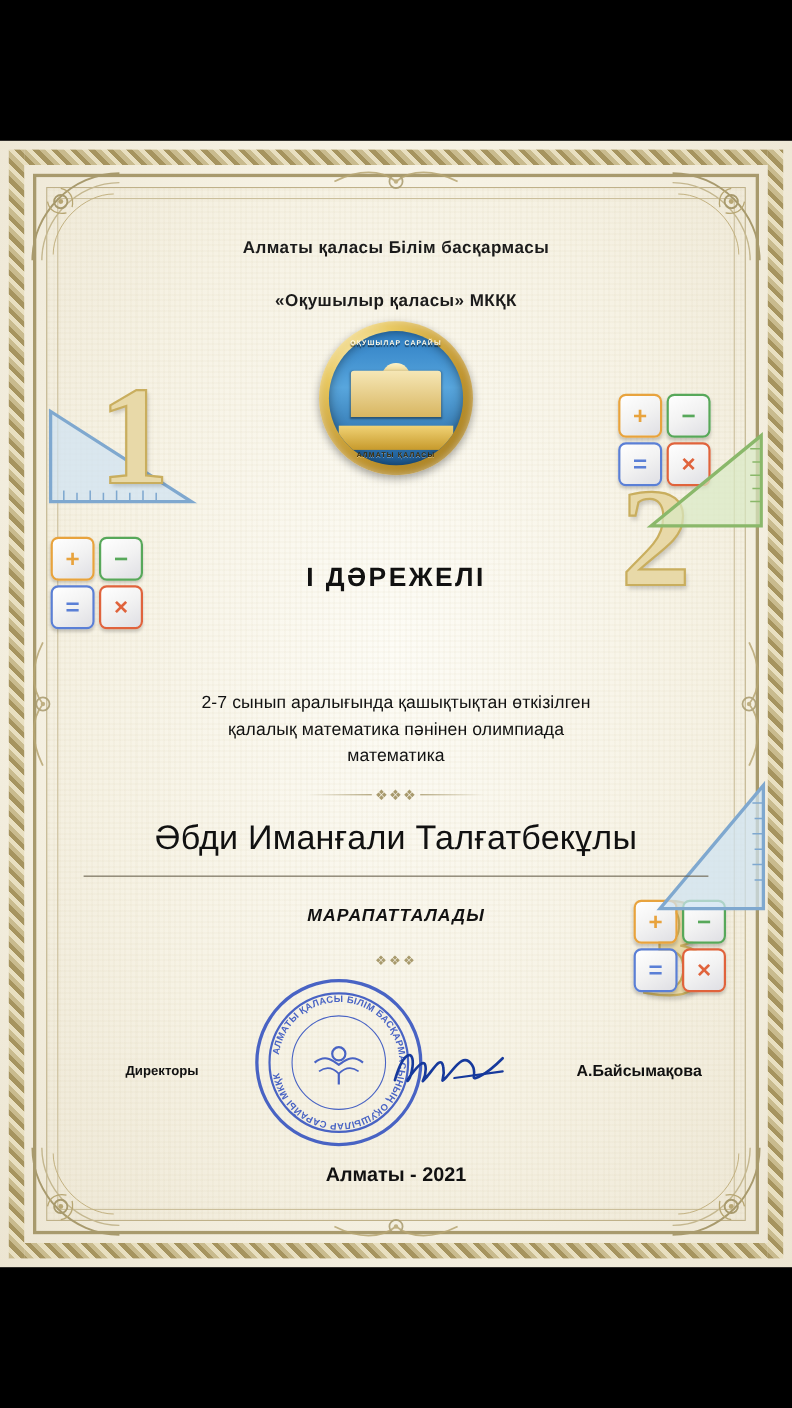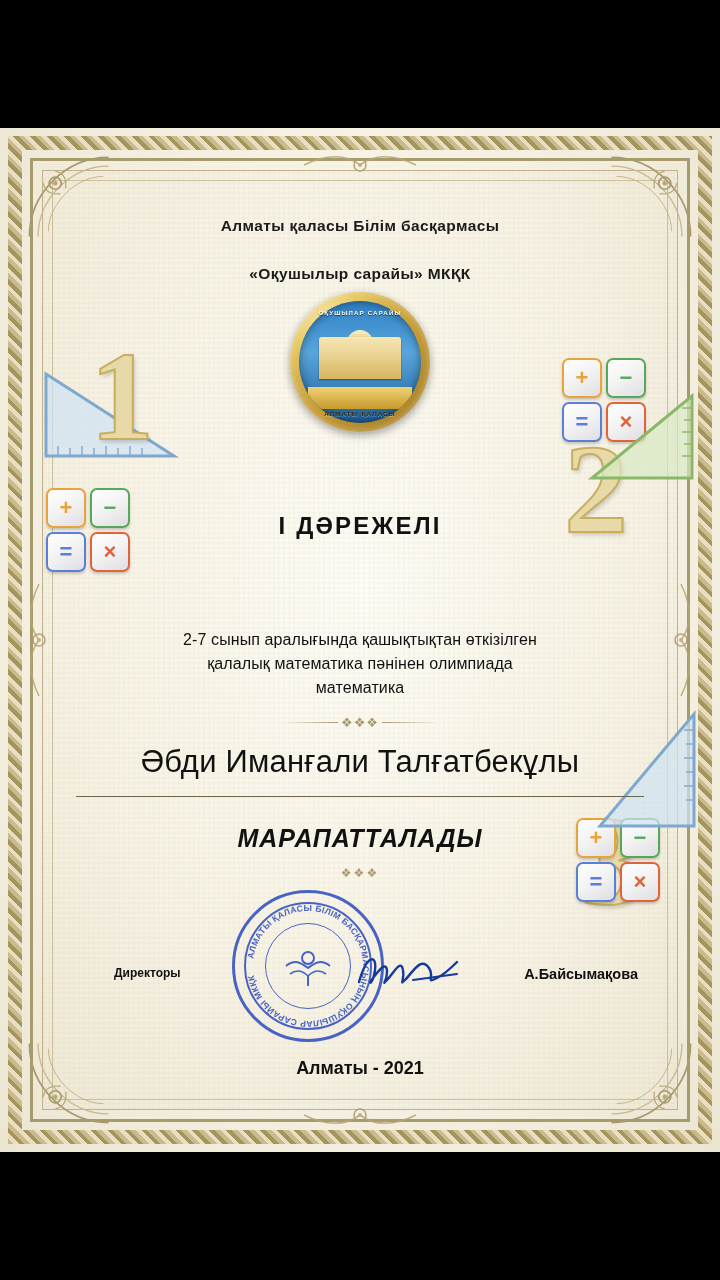--- a/index.html
+++ b/index.html
@@ -291,21 +291,21 @@
     left: 14px; right: 14px;
     top: 606px;
     height: 1px;
     background: #6d6450;
   }
 
   .awarded {
     position: absolute;
     left: 0; right: 0;
     top: 634px;
-    font-size: 25px;
+    font-size: 16px;
     font-weight: bold;
     font-style: italic;
     letter-spacing: 1px;
     color: #111;
   }
 
   .divider-orn2 {
     position: absolute;
     left: 50%;
     transform: translateX(-50%);
@@ -561,21 +561,21 @@
             <line x1="108" y1="66" x2="100" y2="66"></line>
           <line x1="108" y1="80" x2="98" y2="80"></line>
             <line x1="108" y1="94" x2="100" y2="94"></line>
         </g>
       </svg>
     </div>
 
     <div class="content">
 
       <div class="org-line sp">Алматы   қаласы   Білім   басқармасы</div>
-      <div class="org-line">«Оқушылыр сарайы» МКҚК</div>
+      <div class="org-line">«Оқушылыр қаласы» МКҚК</div>
 
       <div class="emblem-wrap">
         <div class="emblem">
           <div class="emblem-inner">
             <div class="emblem-band"></div>
             <div class="emblem-dome"></div>
             <div class="emblem-building"></div>
           </div>
           <div class="emblem-txt-top">ОҚУШЫЛАР САРАЙЫ</div>
           <div class="emblem-txt-bot">АЛМАТЫ ҚАЛАСЫ</div>

